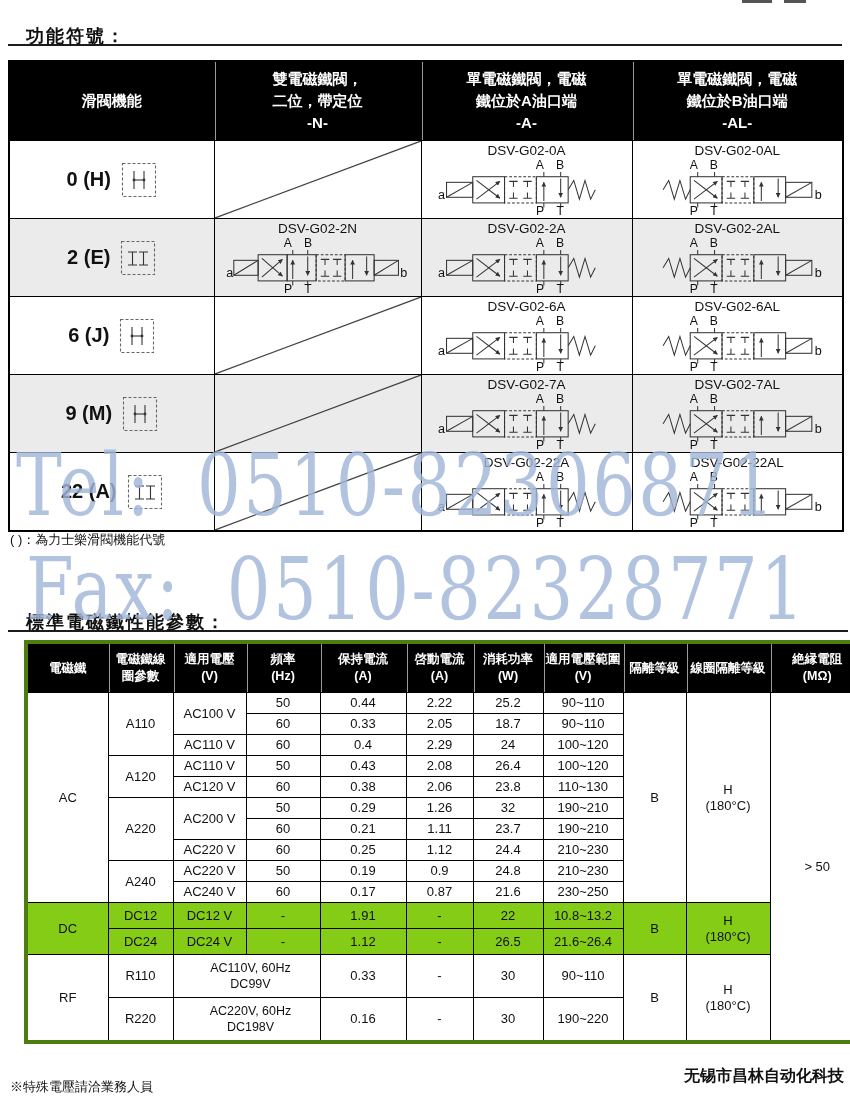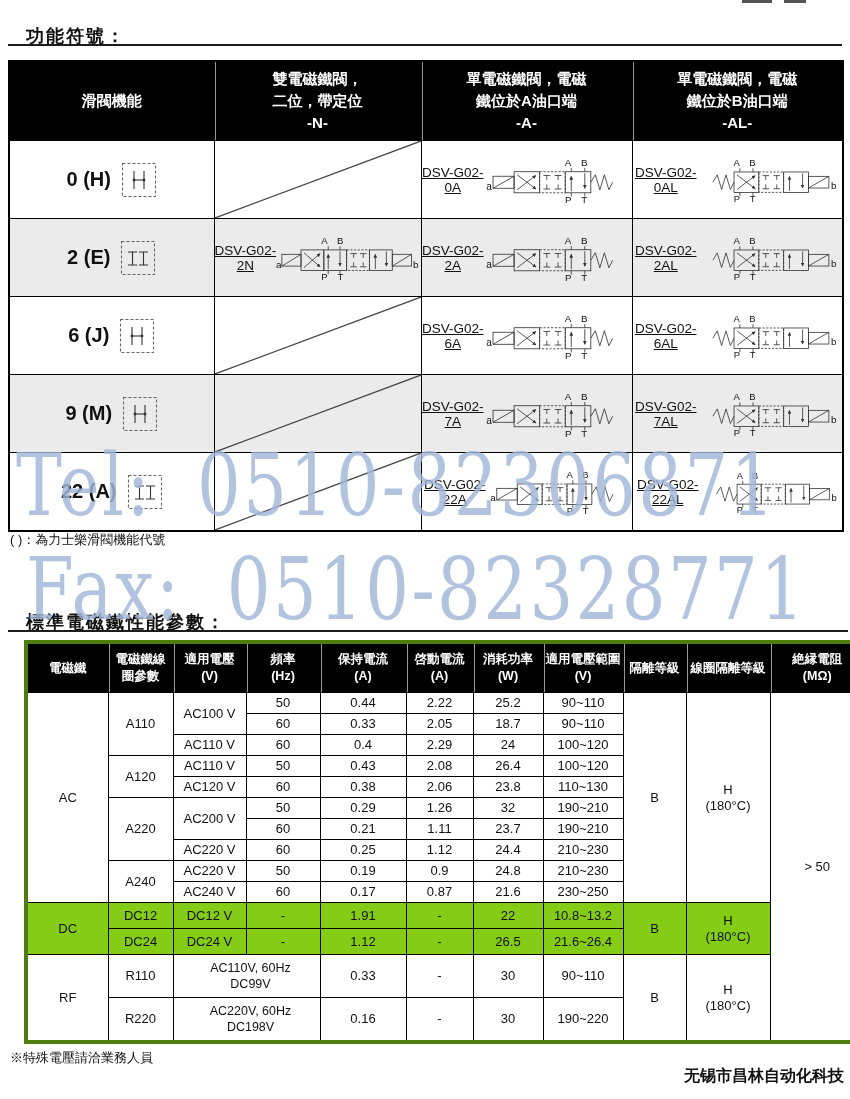--- a/index.html
+++ b/index.html
@@ -7,21 +7,21 @@
         font-family:"Liberation Sans",sans-serif;color:#111;}
   
   .h-title{position:absolute;left:10px;font-size:18px;font-weight:bold;letter-spacing:2px;margin:16px;z-index:2;}
   .t1{top:8px;}
   .t2{top:594px;}
   .rule{position:absolute;border-top:2px solid #1c1c1c;height:0;z-index:1;}
   .r1{left:8px;top:44px;width:834px;}
   .r2{left:8px;top:630px;width:840px;}
   .note{position:absolute;font-size:13px;z-index:2;}
   .n1{left:10px;top:531px;}
-  .n2{left:10px;top:1049px;}
+  .n2{left:10px;top:1078px;}
   .footer-co{position:absolute;right:6px;top:1066px;font-size:16px;font-weight:bold;z-index:2;}
   .cutfrag{position:absolute;top:0;left:742px;width:76px;height:3px;z-index:2;}
   .cutfrag span{display:inline-block;height:3px;background:#555;vertical-align:top;}
   .cf1{width:30px;margin-right:12px;} .cf2{width:22px;}
   
   .wm{position:absolute;font-family:"DejaVu Serif",serif;color:#a2b7da;opacity:.82;
       white-space:nowrap;z-index:6;pointer-events:none;font-size:86px;letter-spacing:3px;
       word-spacing:26px;transform:scaleX(.80);transform-origin:left top;line-height:1;}
   .wm-tel{left:16px;top:442px;}
   .wm-fax{left:26px;top:546px;}
@@ -34,21 +34,21 @@
   .ft th .hl{line-height:1.45;}
   .ft td{border:1px solid #000;height:77px;padding:0;vertical-align:middle;}
   tr.shade td{background:#ebebeb;}
   .lblcell{text-align:center;}
   .lblwrap{display:flex;align-items:center;justify-content:center;gap:10px;}
   .rlabel{font-size:20px;font-weight:bold;}
   .spool{width:36px;height:36px;display:block;}
   .slashcell{position:relative;padding:0;}
   .slash{position:absolute;left:0;top:0;width:100%;height:100%;display:block;}
   .slash line{stroke:#444;stroke-width:1.3;vector-effect:non-scaling-stroke;}
-  .dcell{display:flex;align-items:center;justify-content:center;height:100%;text-decoration:underline;}
+  .dcell{display:flex;flex-direction:column;align-items:center;justify-content:center;height:100%;}
   .model{font-size:13.5px;line-height:15px;text-align:center;}
   .valve{width:184px;height:58px;display:block;}
   .valve text{font-family:"Liberation Sans",sans-serif;font-size:13px;fill:#111;stroke:none;}
   .valve .ab{text-anchor:middle;letter-spacing:5px;}
   .valve .sb{font-size:13.5px;}
   
   .st{position:absolute;left:24px;top:640px;width:840px;border:4px solid #4d7c0f;z-index:3;font-size:13px;}
   .st th{background:#000;color:#fff;font-size:12.5px;font-weight:bold;border:1px solid #000;
          height:48px;padding:0 1px;box-shadow:inset 1px 0 0 #9a9a9a;line-height:1.35;}
   .st th:first-child{box-shadow:none;}

